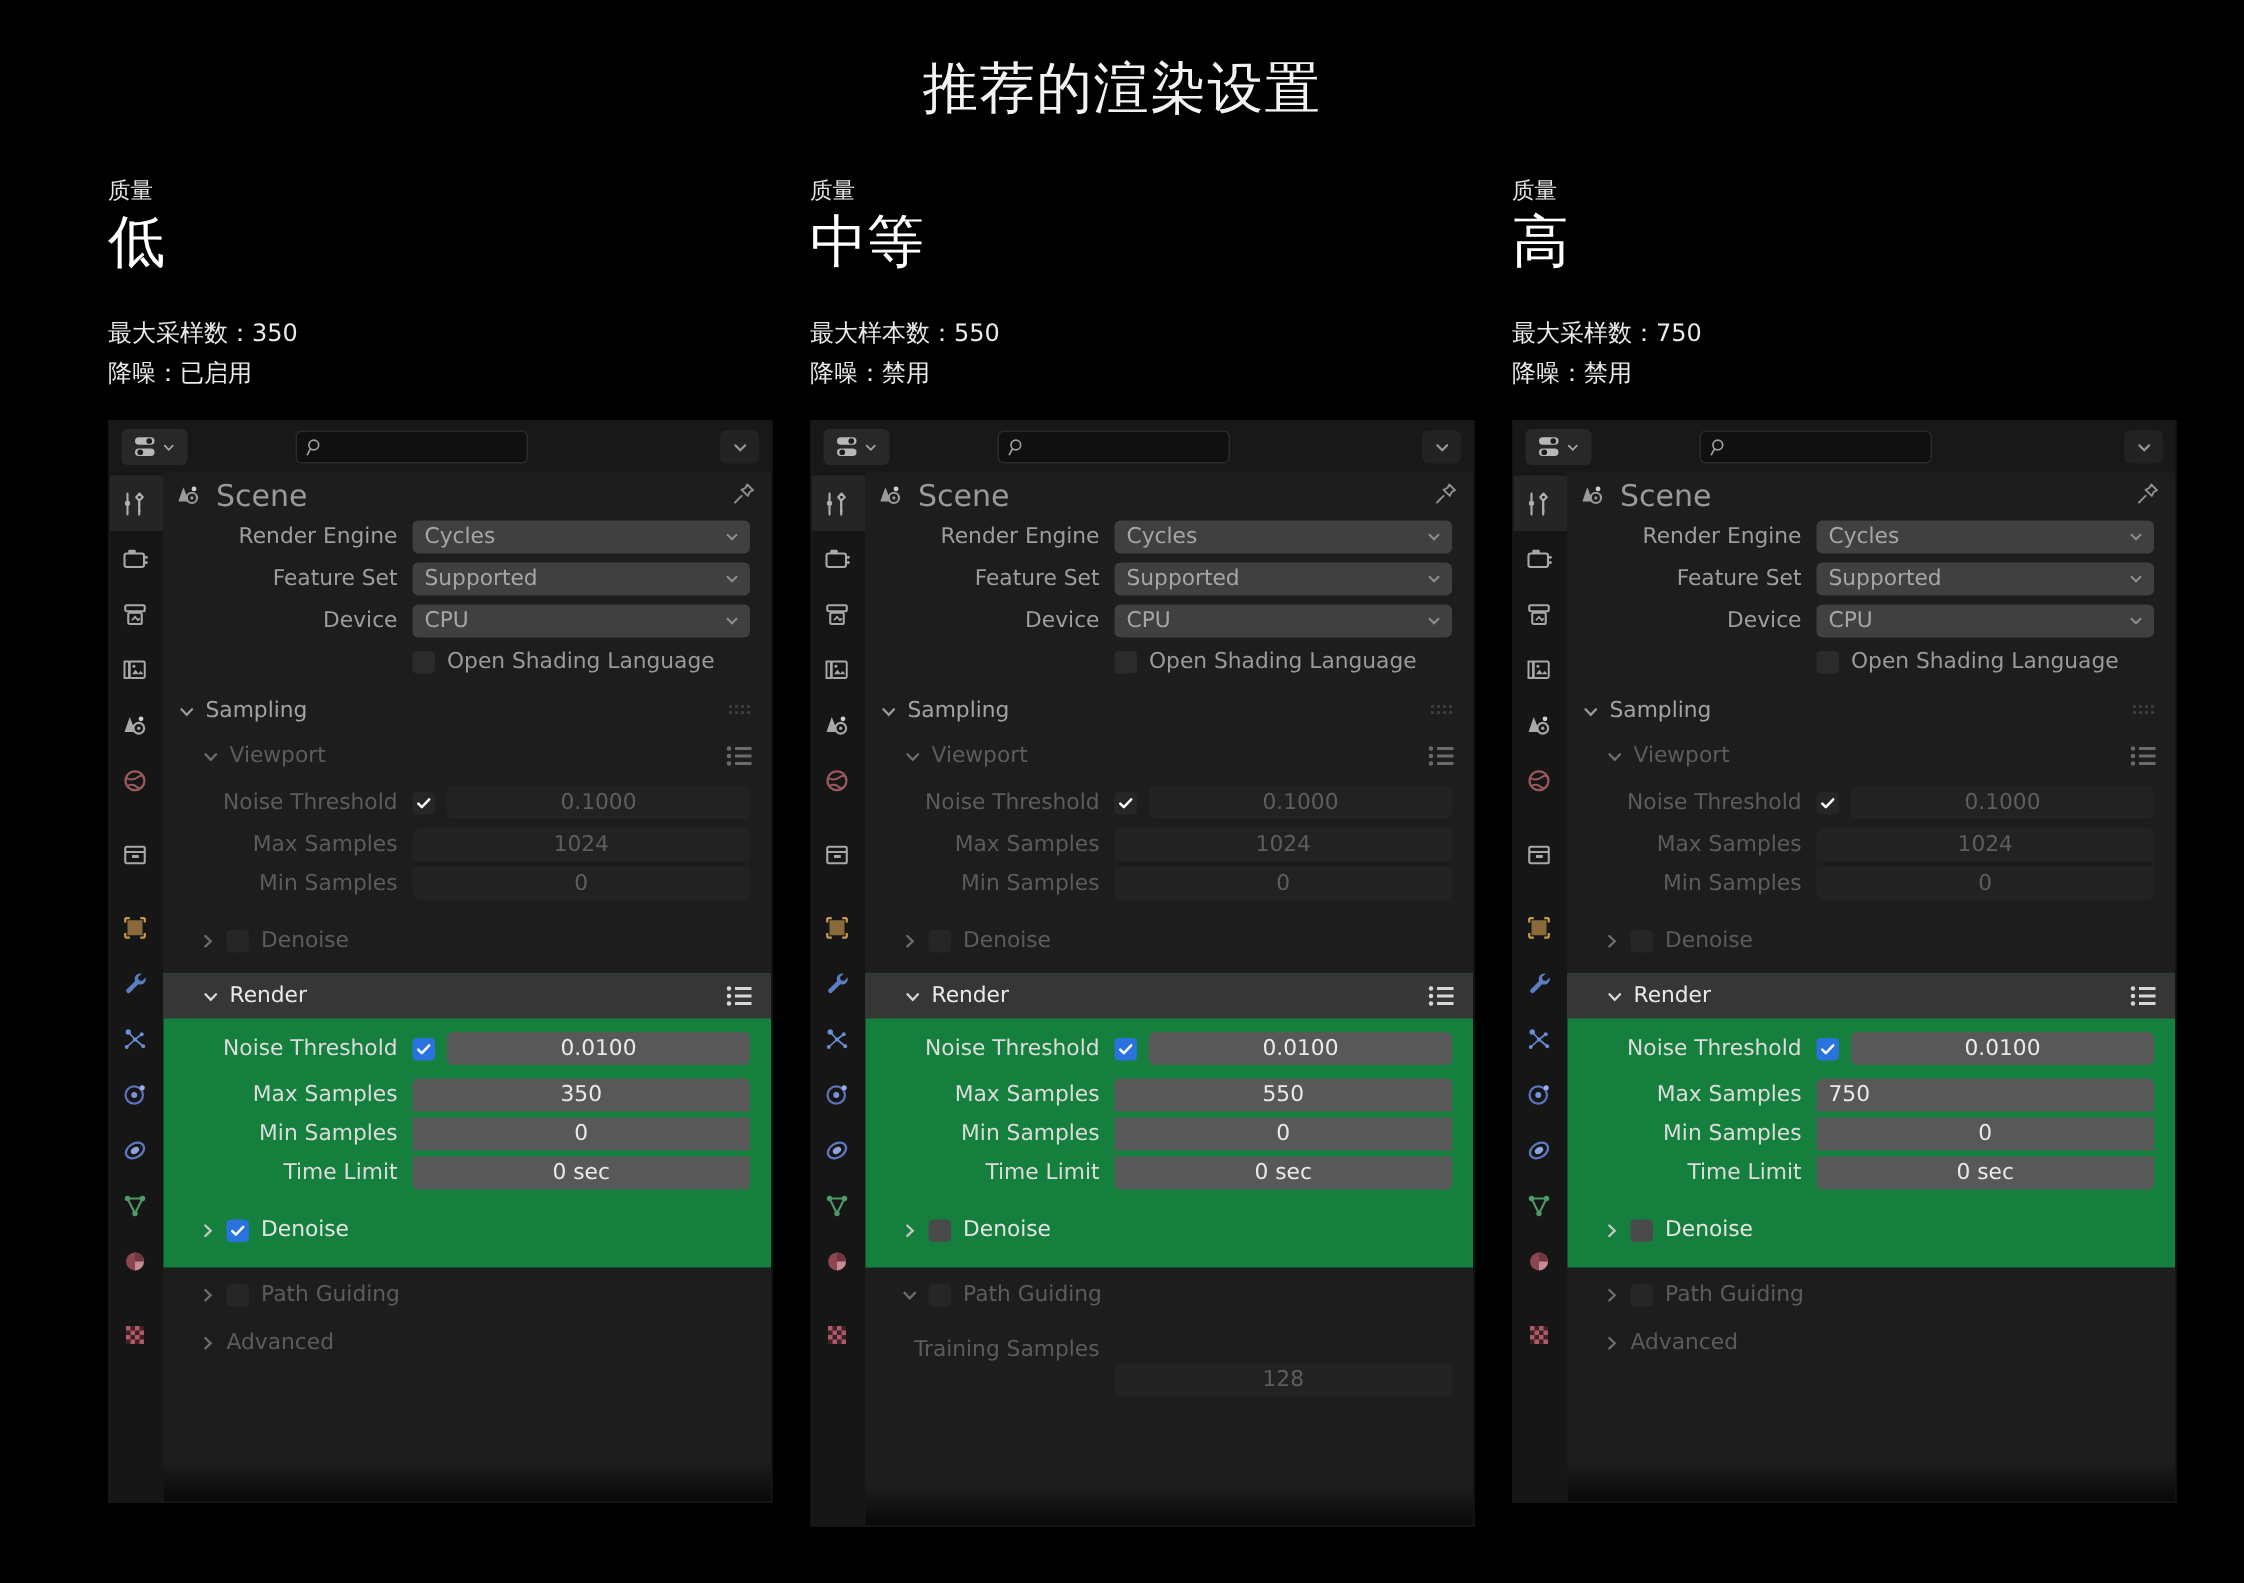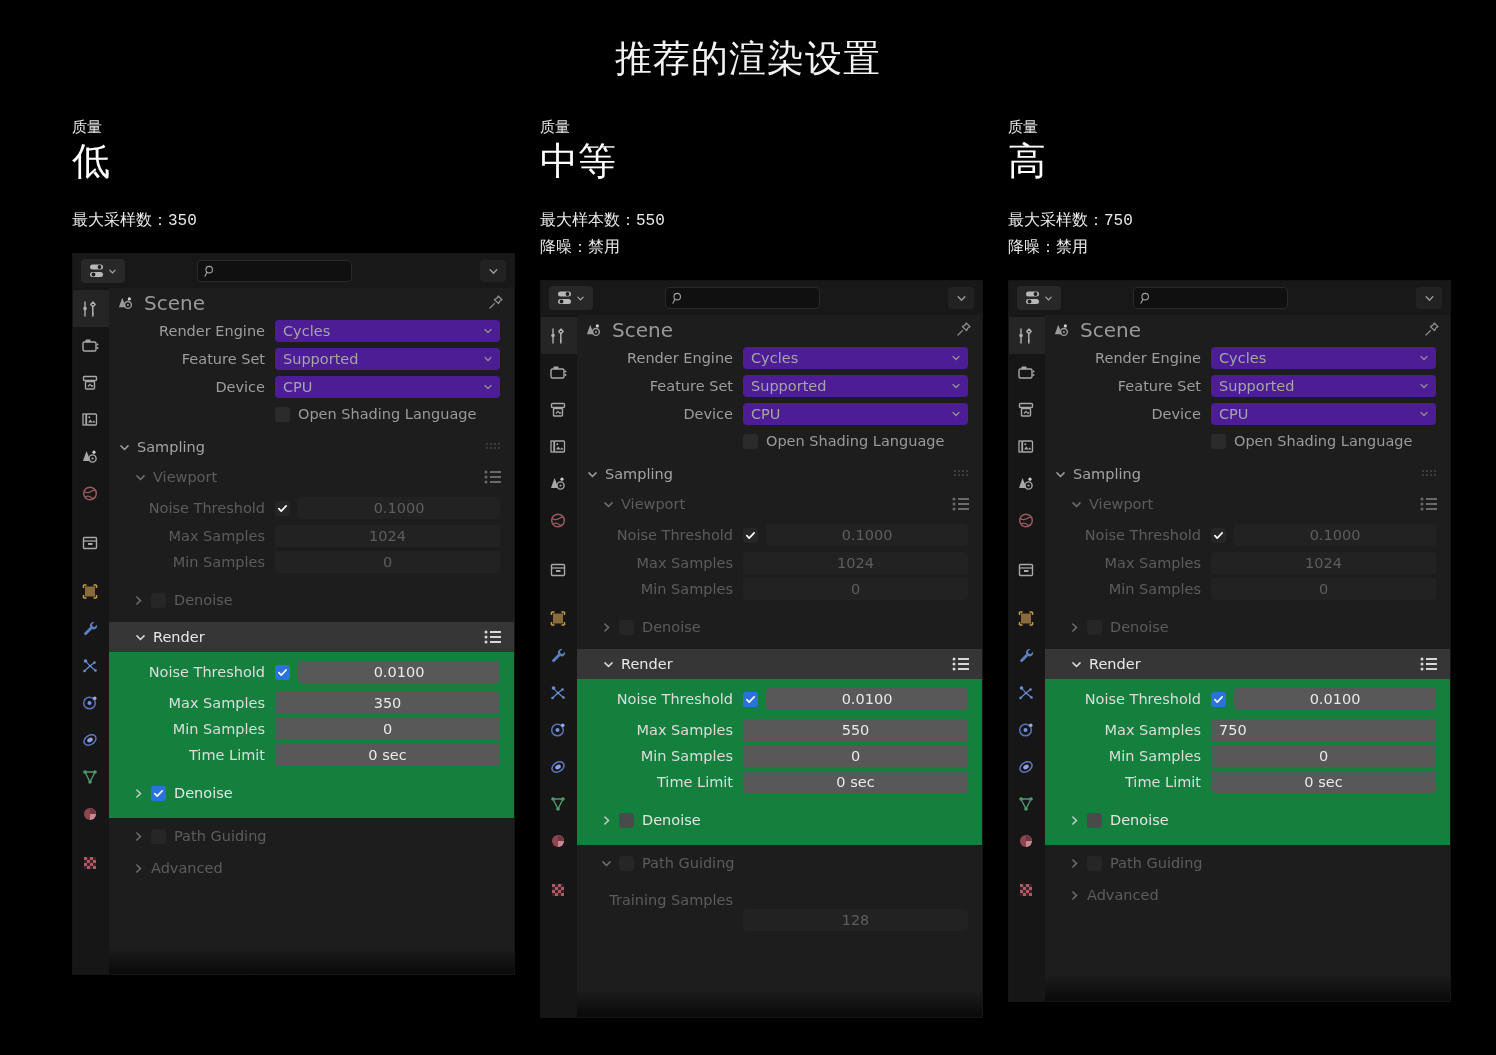--- a/index.html
+++ b/index.html
@@ -30,21 +30,21 @@
     font-size: 15px; color: #e8e8e8; line-height: 18px;
     margin-left: 0px; margin-bottom: 2px;
   }
   .quality-value {
     font-size: 38px; color: #ffffff; line-height: 46px;
     font-weight: 400; margin-bottom: 24px;
   }
   .meta-line {
     font-size: 16px; color: #eaeaea; line-height: 27px;
   }
-  .meta-block { margin-top: 13px; margin-bottom: 18px; font-family: Liberation Mono, monospace; }
+  .meta-block { margin-top: 13px; margin-bottom: 18px; }
 
   
   .blender {
     position: relative;
     width: 443px;
     background: #1d1d1d;
     border: 1px solid #141414;
     overflow: hidden;
   }
   .blender.h-low  { height: 722px; }
@@ -104,21 +104,21 @@
   
   .prow {
     display: flex; align-items: center;
     height: 25px; margin: 0 14px 3px 14px;
   }
   .plabel {
     width: 152px; text-align: right; padding-right: 10px;
     font-size: 14.5px; color: #9d9d9d; white-space: nowrap;
   }
   .pfield {
-    flex: 1; height: 22px; background: #4c1d95;
+    flex: 1; height: 22px; background: #404040;
     border-radius: 4px; display: flex; align-items: center;
     padding: 0 8px; font-size: 14.5px; color: #a5a5a5;
     position: relative;
   }
   .pfield .fchev { position: absolute; right: 7px; width: 10px; height: 10px; }
 
   .cbrow { display: flex; align-items: center; height: 24px; margin: 0 14px 3px 14px; }
   .cbrow .spacer { width: 152px; }
   .checkbox {
     width: 15px; height: 15px; border-radius: 3px;
@@ -177,20 +177,21 @@
   <div class="page-title">推荐的渲染设置</div>
 
   <div class="columns" id="cols">
   <div class="column">
 
     <div class="quality-label">质量</div>
     <div class="quality-value">低</div>
 
     <div class="meta-block">
       <div class="meta-line">最大采样数：350</div>
+      <div class="meta-line">降噪：已启用</div>
     </div>
 
     <div class="blender h-low">
 
       <div class="be-header">
         <div class="editor-type">
           <svg class="prop-icon" viewBox="0 0 17 16">
             <rect x="1" y="1.5" width="13" height="5" rx="2.5" fill="#b8b8b8"></rect>
             <circle cx="10.5" cy="4" r="1.9" fill="#1d1d1d"></circle>
             <rect x="1" y="9" width="13" height="5" rx="2.5" fill="#b8b8b8"></rect>

